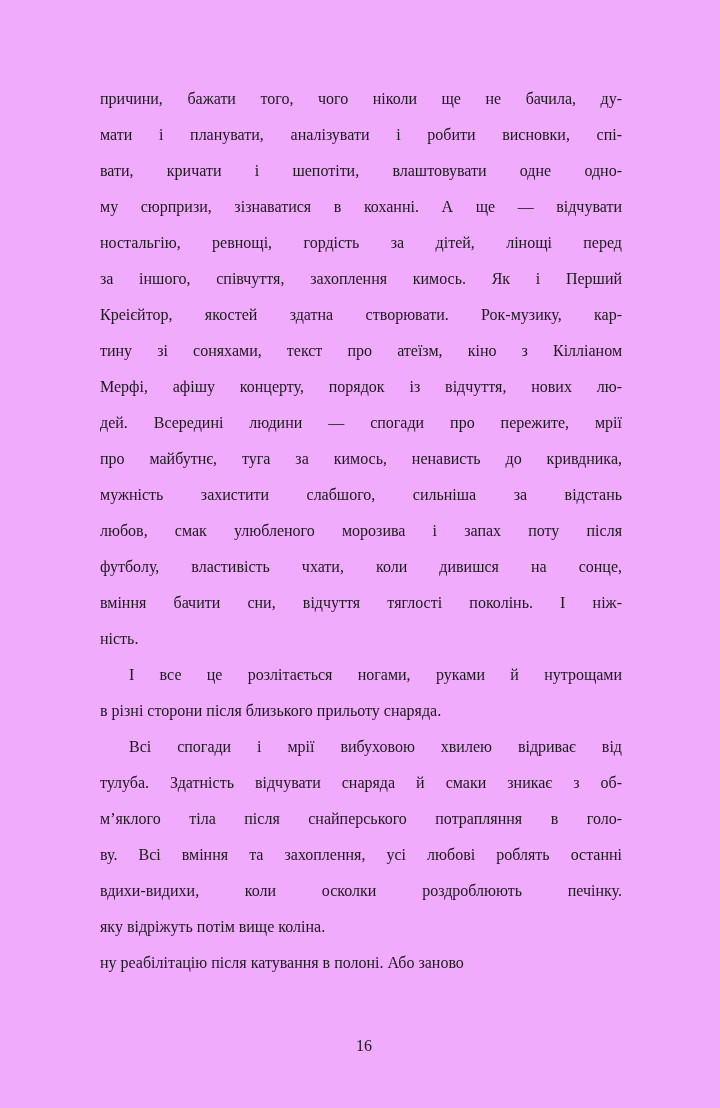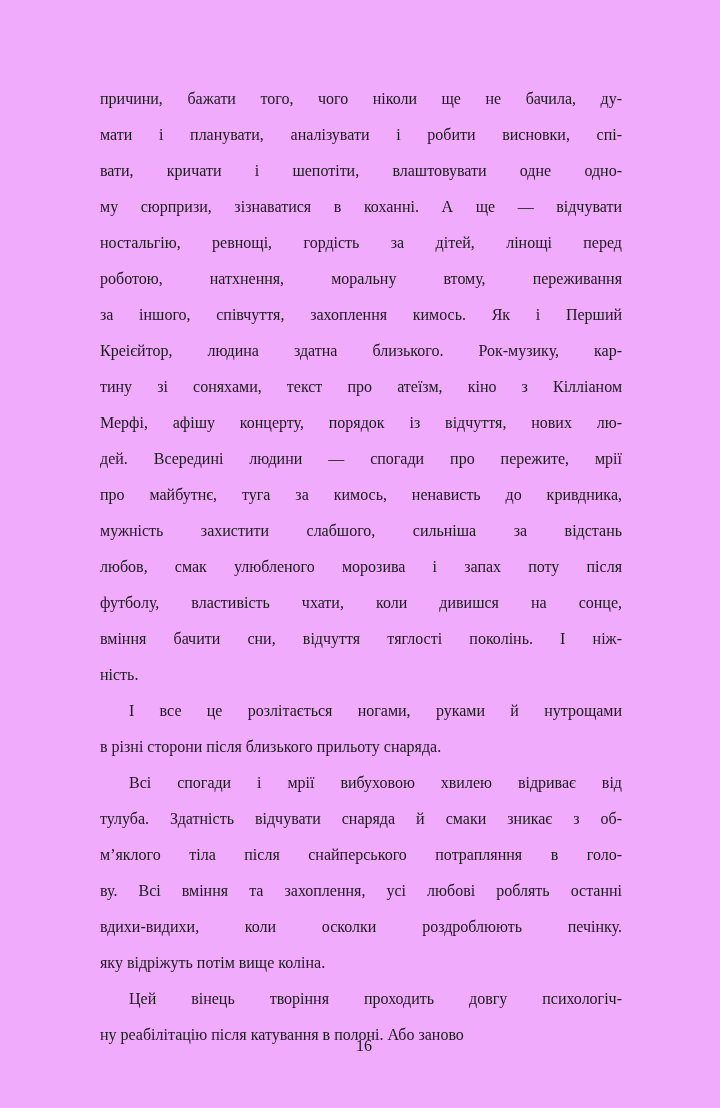--- a/index.html
+++ b/index.html
@@ -67,39 +67,37 @@
 <body style="background: rgb(255, 255, 255); color: rgb(26, 26, 26);">
 
 <div id="page" style="background: #f0abfc;">
 
   <div id="text-block">
       <span class="line">причини, бажати того, чого ніколи ще не бачила, ду-</span>
       <span class="line">мати і планувати, аналізувати і робити висновки, спі-</span>
       <span class="line">вати, кричати і шепотіти, влаштовувати одне одно-</span>
       <span class="line">му сюрпризи, зізнаватися в коханні. А ще — відчувати</span>
       <span class="line">ностальгію, ревнощі, гордість за дітей, лінощі перед</span>
-      <span class="line">роботою, натхнення, моральну втому, переживання</span>
       <span class="line">за іншого, співчуття, захоплення кимось. Як і Перший</span>
-      <span class="line">Креієйтор, людина здатна близького. Рок-музику, кар-</span>
+      <span class="line">Креієйтор, якостей здатна створювати. Рок-музику, кар-</span>
       <span class="line">тину зі соняхами, текст про атеїзм, кіно з Кілліаном</span>
       <span class="line">Мерфі, афішу концерту, порядок із відчуття, нових лю-</span>
       <span class="line">дей. Всередині людини — спогади про пережите, мрії</span>
       <span class="line">про майбутнє, туга за кимось, ненависть до кривдника,</span>
       <span class="line">мужність захистити слабшого, сильніша за відстань</span>
       <span class="line">любов, смак улюбленого морозива і запах поту після</span>
       <span class="line">футболу, властивість чхати, коли дивишся на сонце,</span>
       <span class="line">вміння бачити сни, відчуття тяглості поколінь. І ніж-</span>
       <span class="line last">ність.</span>
       <span class="line indent">І все це розлітається ногами, руками й нутрощами</span>
       <span class="line last">в різні сторони після близького прильоту снаряда.</span>
       <span class="line indent">Всі спогади і мрії вибуховою хвилею відриває від</span>
       <span class="line">тулуба. Здатність відчувати снаряда й смаки зникає з об-</span>
       <span class="line">м’яклого тіла після снайперського потрапляння в голо-</span>
       <span class="line">ву. Всі вміння та захоплення, усі любові роблять останні</span>
       <span class="line">вдихи-видихи, коли осколки роздроблюють печінку.</span>
       <span class="line last">яку відріжуть потім вище коліна.</span>
-      <span class="line indent">Цей вінець творіння проходить довгу психологіч-</span>
       <span class="line last">ну реабілітацію після катування в полоні. Або заново</span>
     </div>
 
   <div id="page-number">16</div>
 
 </div>
 
 </body></html>

